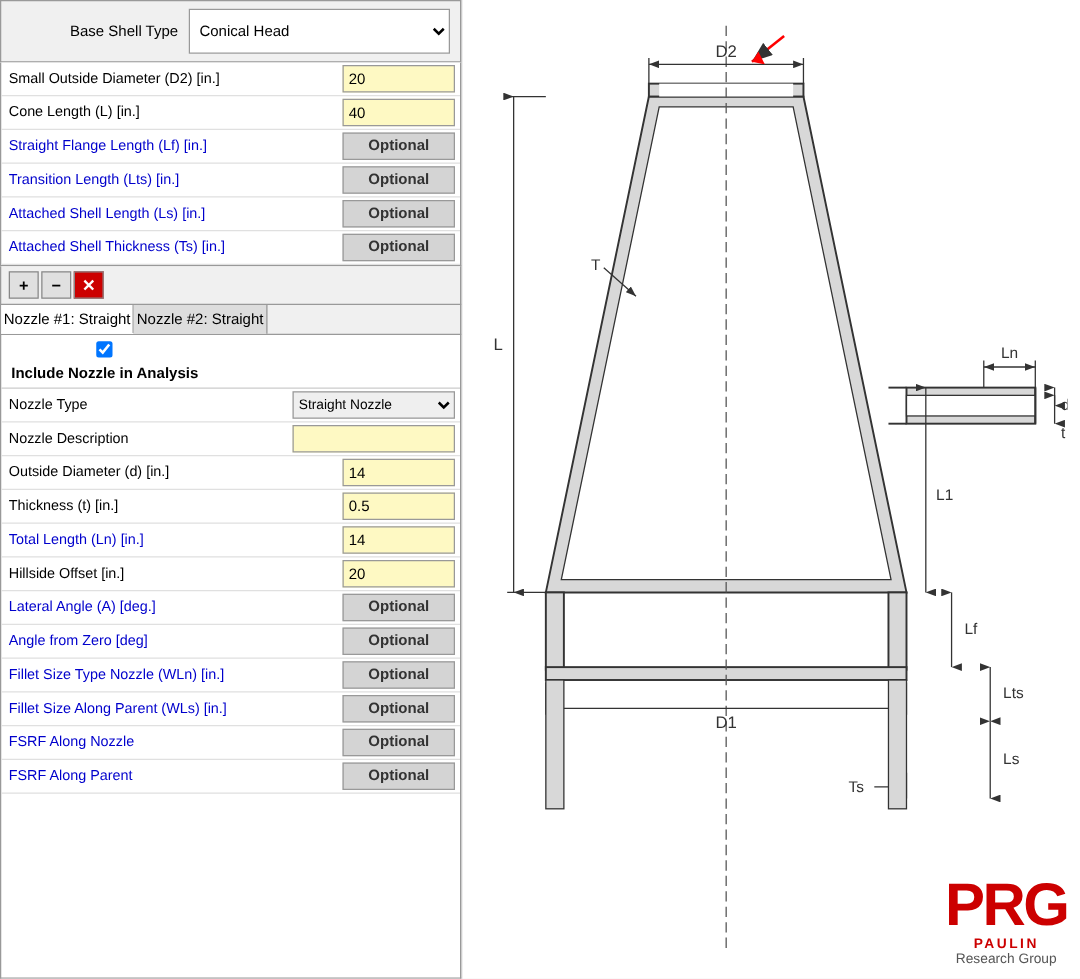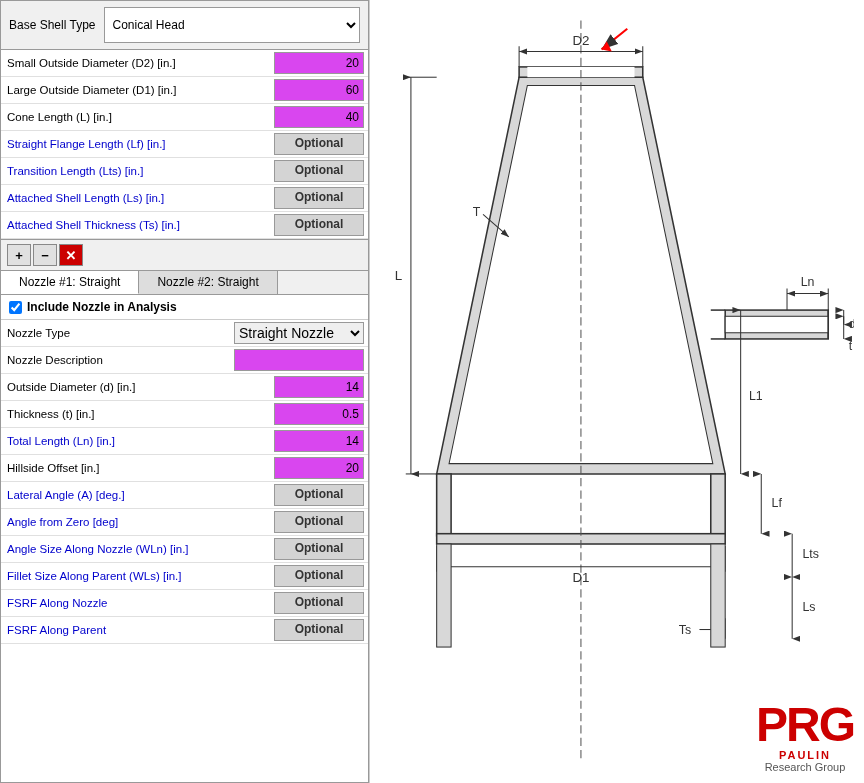--- a/index.html
+++ b/index.html
@@ -26,20 +26,21 @@
     
     .shell-type-section {
       background: #f0f0f0;
       border: 1px solid #999;
       padding: 6px 8px;
     }
     .shell-type-row {
       display: flex;
       align-items: center;
       gap: 8px;
+      margin-left: 47px;
     }
     .shell-type-label {
       font-size: 12px;
       white-space: nowrap;
     }
     .shell-type-select {
       flex: 1;
       font-size: 12px;
       padding: 2px 4px;
       border: 1px solid #999;
@@ -64,24 +65,24 @@
       flex: 1;
       padding: 3px 6px;
       font-size: 11.5px;
       color: #000;
     }
     .param-label.blue {
       color: #0000cc;
     }
     .param-value {
       width: 90px;
-      text-align: right;
+      text-align: left;
       padding: 2px 4px;
       border: 1px solid #999;
-      background: #d946ef;
+      background: #fef9c3;
       font-size: 12px;
       height: 22px;
       margin: 2px 4px;
     }
     .param-value.optional {
       background: #d4d4d4;
       text-align: center;
       font-weight: bold;
       color: #333;
       border: 1px solid #999;
@@ -114,21 +115,21 @@
     .toolbar-btn.del { background: #cc0000; color: white; }
 
     
     .nozzle-tabs {
       display: flex;
       border: 1px solid #999;
       border-top: none;
       background: #f0f0f0;
     }
     .nozzle-tab {
-      padding: 4px 18px;
+      padding: 4px 2px;
       border-right: 1px solid #999;
       background: #ddd;
       cursor: pointer;
       font-size: 12px;
     }
     .nozzle-tab.active {
       background: white;
       border-bottom: 1px solid white;
     }
 
@@ -145,20 +146,21 @@
       align-items: center;
       padding: 5px 8px;
       border-bottom: 1px solid #ccc;
     }
     .checkbox-label {
       display: flex;
       align-items: center;
       gap: 5px;
       font-weight: bold;
       font-size: 12px;
+      flex-direction: column;
     }
 
     
     .right-panel {
       flex: 1;
       background: white;
       display: flex;
       flex-direction: column;
       align-items: center;
       justify-content: space-between;
@@ -218,24 +220,20 @@
     </div>
   </div>
 
   <div class="params-section">
 
     <div class="param-row">
       <span class="param-label">Small Outside Diameter (D2) [in.]</span>
       <input class="param-value" type="text" value="20" style="">
     </div>
     <div class="param-row">
-      <span class="param-label">Large Outside Diameter (D1) [in.]</span>
-      <input class="param-value" type="text" value="60" style="">
-    </div>
-    <div class="param-row">
       <span class="param-label">Cone Length (L) [in.]</span>
       <input class="param-value" type="text" value="40" style="">
     </div>
     <div class="param-row">
       <span class="param-label blue">Straight Flange Length (Lf) [in.]</span>
       <div class="param-value optional">Optional</div>
     </div>
     <div class="param-row">
       <span class="param-label blue">Transition Length (Lts) [in.]</span>
       <div class="param-value optional">Optional</div>
@@ -264,21 +262,21 @@
   <div class="nozzle-section">
     <div class="nozzle-header">
       <label class="checkbox-label">
         <input type="checkbox" checked="" style="">
         <span>Include Nozzle in Analysis</span>
       </label>
     </div>
 
     <div class="param-row">
       <span class="param-label">Nozzle Type</span>
-      <select style="width:130px; font-size:14px; margin:2px 4px; border:1px solid #999; height:22px;">
+      <select style="width:130px; font-size:11px; margin:2px 4px; border:1px solid #999; height:22px;">
         <option>Straight Nozzle</option>
         <option>Hillside Nozzle</option>
       </select>
     </div>
 
     <div class="param-row">
       <span class="param-label">Nozzle Description</span>
       <input class="param-value" type="text" value="" style="width: 130px;">
     </div>
 
@@ -300,21 +298,21 @@
     </div>
     <div class="param-row">
       <span class="param-label blue">Lateral Angle (A) [deg.]</span>
       <div class="param-value optional">Optional</div>
     </div>
     <div class="param-row">
       <span class="param-label blue">Angle from Zero [deg]</span>
       <div class="param-value optional">Optional</div>
     </div>
     <div class="param-row">
-      <span class="param-label blue">Angle Size Along Nozzle (WLn) [in.]</span>
+      <span class="param-label blue">Fillet Size Type Nozzle (WLn) [in.]</span>
       <div class="param-value optional">Optional</div>
     </div>
     <div class="param-row">
       <span class="param-label blue">Fillet Size Along Parent (WLs) [in.]</span>
       <div class="param-value optional">Optional</div>
     </div>
     <div class="param-row">
       <span class="param-label blue">FSRF Along Nozzle</span>
       <div class="param-value optional">Optional</div>
     </div>

